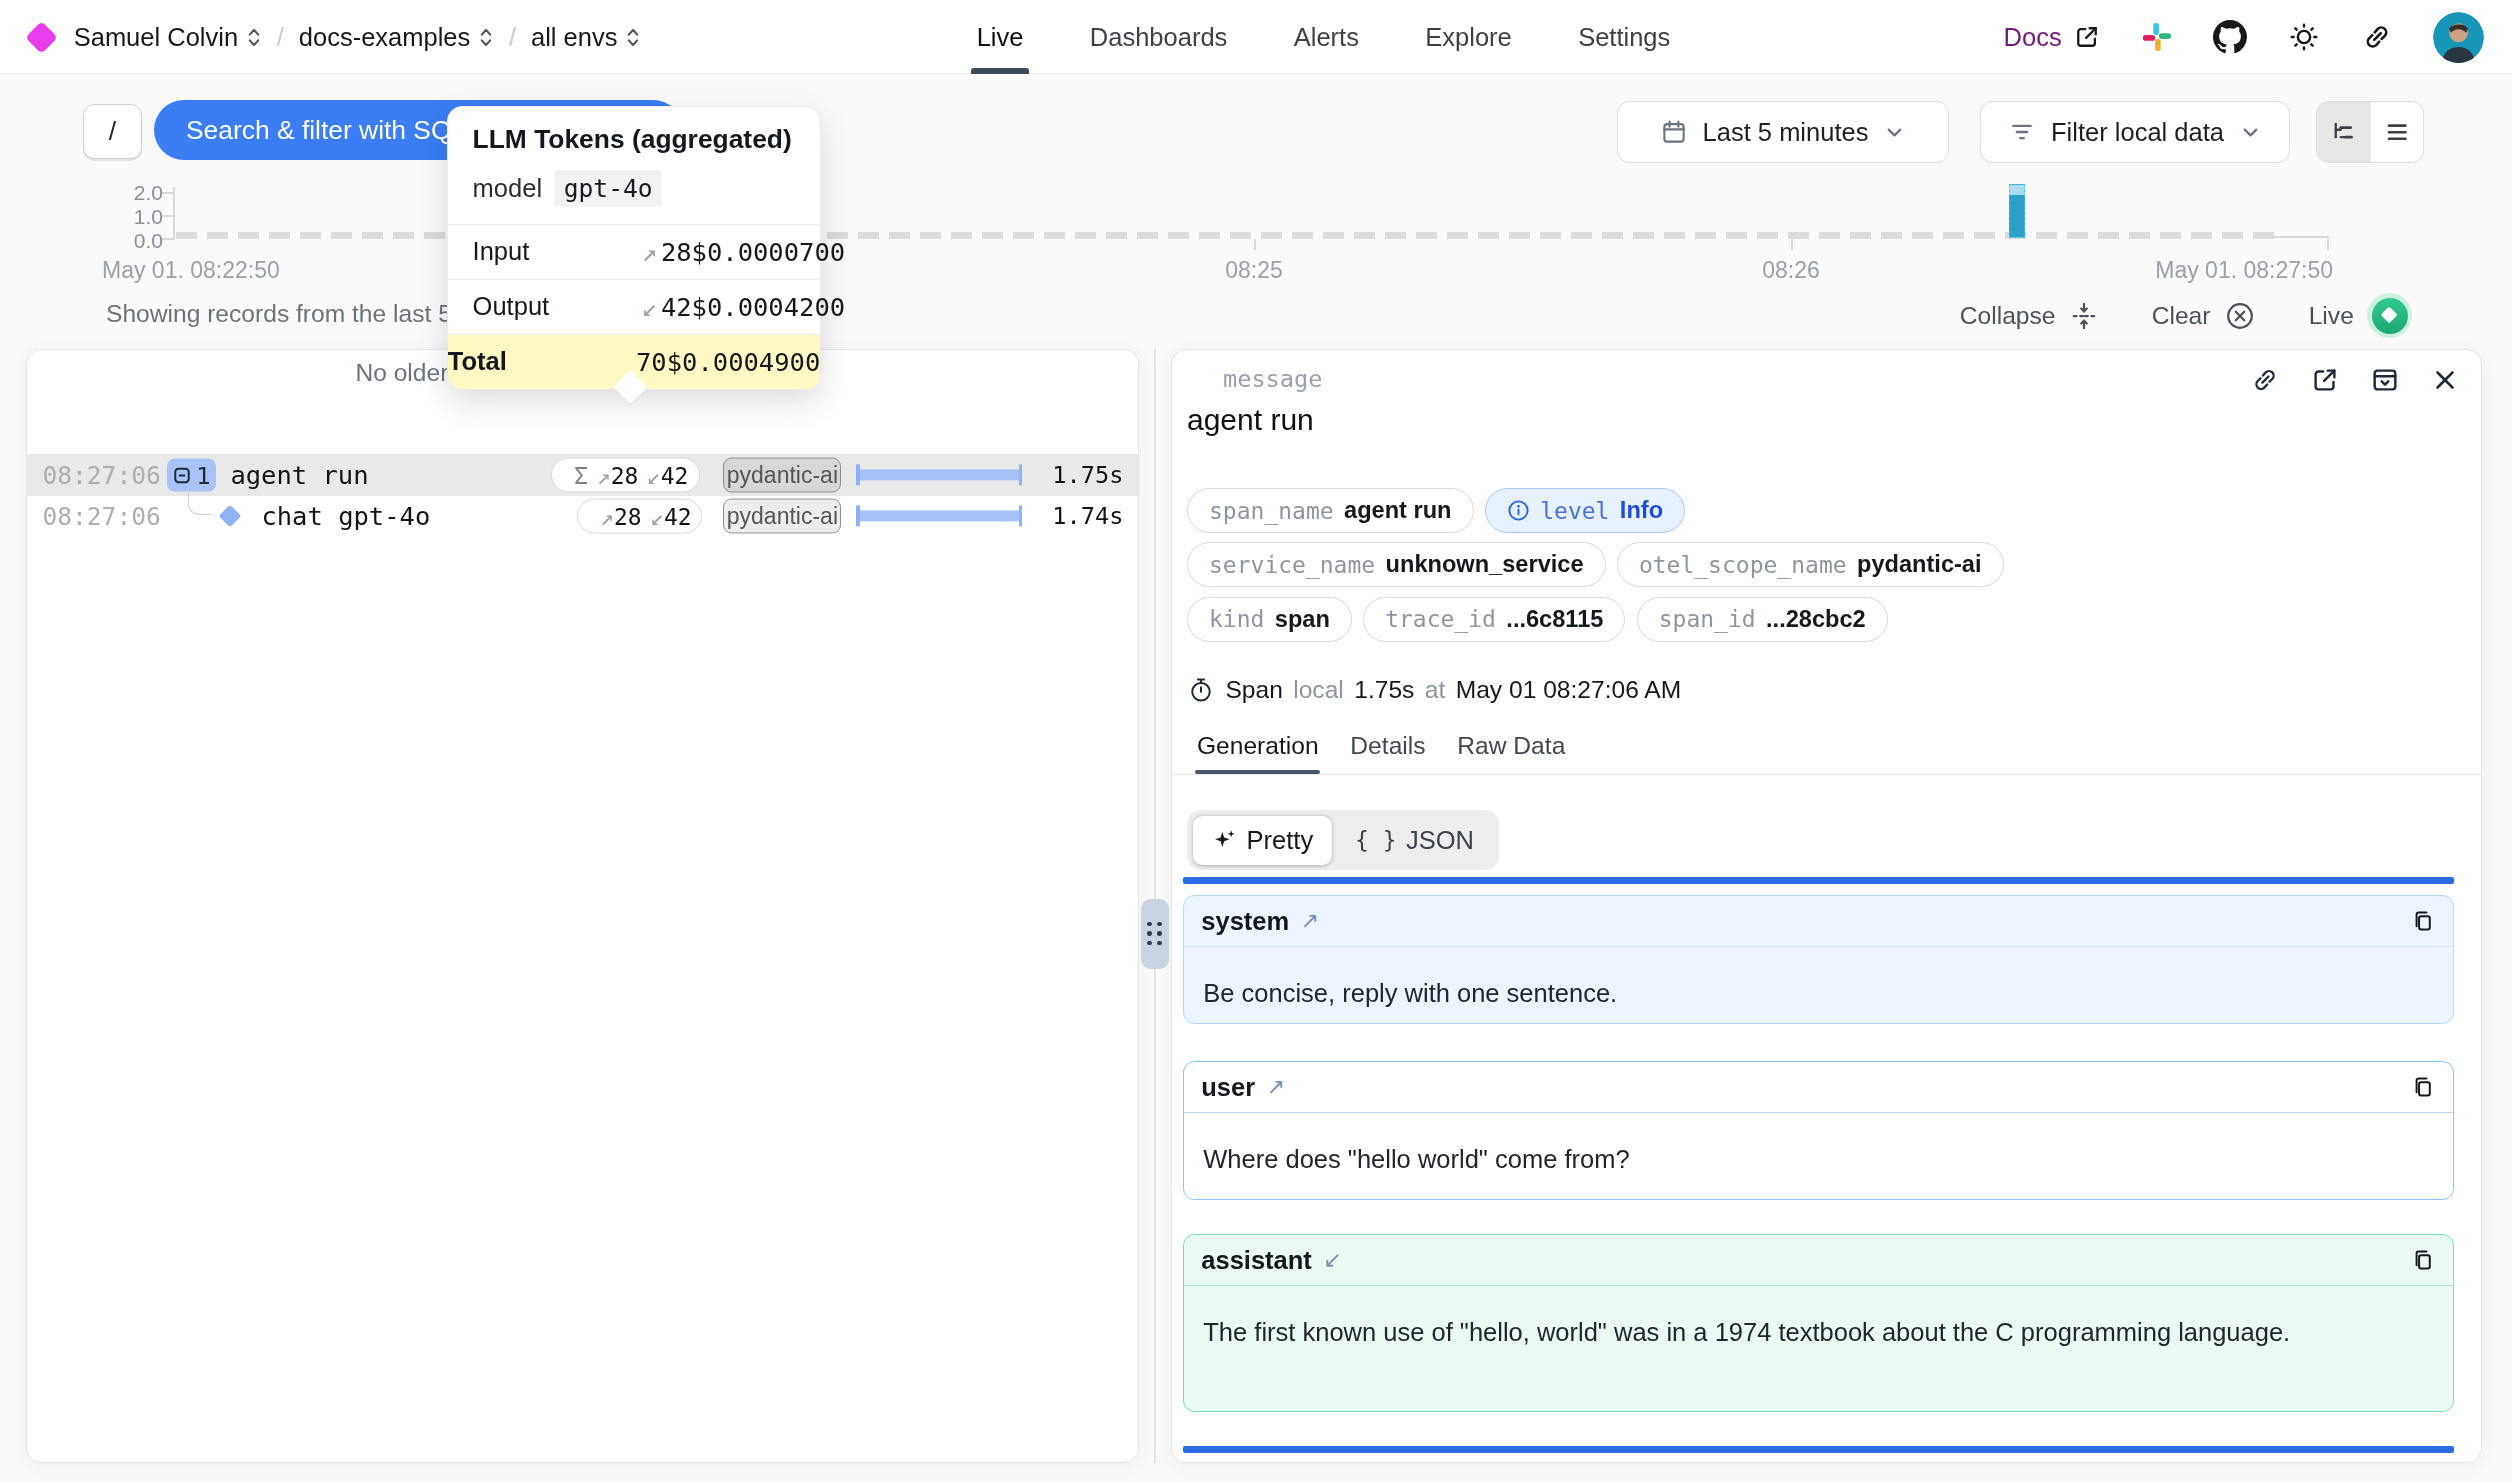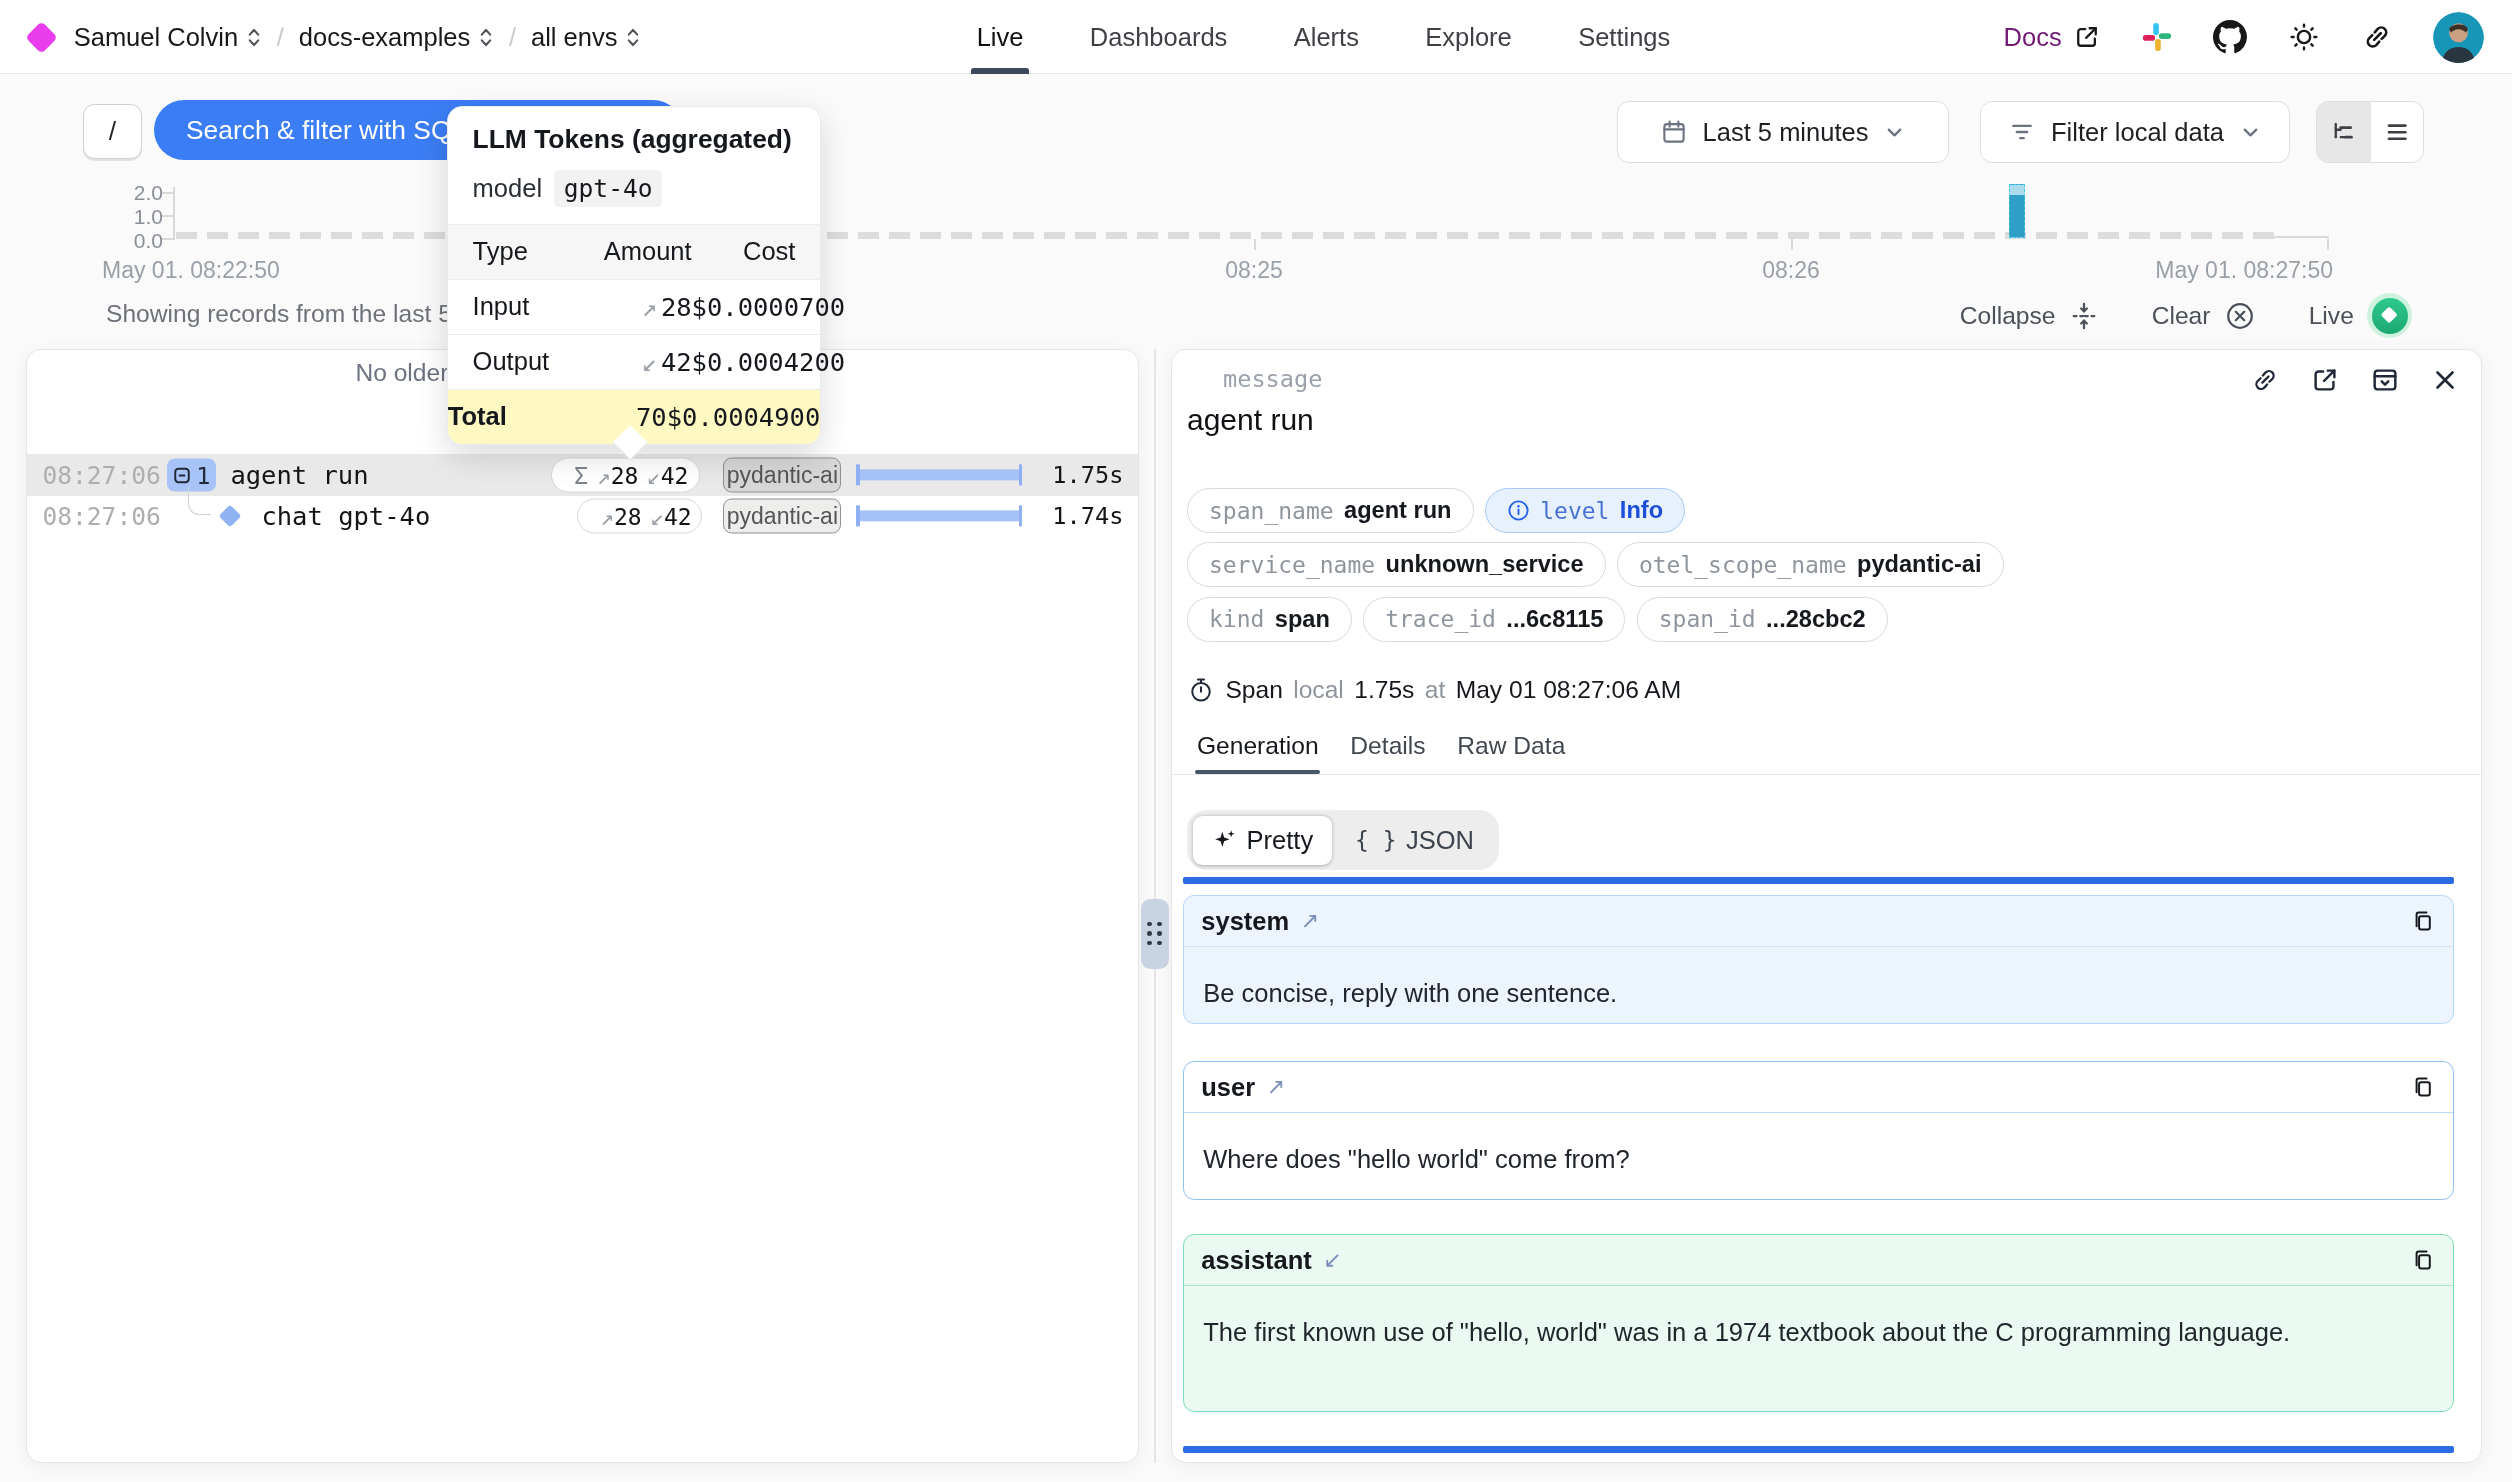--- a/index.html
+++ b/index.html
@@ -92,21 +92,21 @@
   .pill .k { font-family:"DejaVu Sans Mono",monospace; font-size:23px; color:#8f959d; }
   .pill .v { font-size:23.6px; font-weight:600; color:#15181c; }
   .pill.level { background:#e7f1fd; border-color:#a6cbf7; }
   .pill.level .k { color:#4872d4; } .pill.level .v { color:#1d4ed8; }
   .took-row { position:absolute; left:15px; top:326px; display:flex; align-items:center; gap:10.4px; font-size:24.6px; }
   .took-row .d { color:#15181c; font-weight:500; } .took-row .g { color:#8f959d; }
   .dp-tabs { position:absolute; left:0; top:382px; width:100%; height:43px; border-bottom:0.9px solid #e8e8e8; display:flex; gap:28px; padding-left:23px; }
   .dp-tab { display:flex; align-items:flex-start; font-size:24.6px; color:#41474f; position:relative; padding:0 1.9px; cursor:pointer; }
   .dp-tab.active { color:#15181c; font-weight:500; }
   .dp-tab.active::after { content:""; position:absolute; left:0; right:0; bottom:0; height:3.8px; background:#47566b; border-radius:1.9px; }
-  .view-toggle { position:absolute; left:15px; top:460px; height:60px; background:#ededed; border-radius:20px; display:flex; align-items:center; padding:5.7px; gap:3.8px; }
+  .view-toggle { position:absolute; left:15px; top:460px; height:60px; background:#ededed; border-radius:14px; display:flex; align-items:center; padding:5.7px; gap:3.8px; }
   .vt-opt { height:49px; display:flex; align-items:center; gap:9.4px; padding:0 19px; font-size:25.5px; color:#3c434c; border-radius:9.4px; cursor:pointer; }
   .vt-opt.active { background:#fff; box-shadow:0 0.9px 3.8px rgba(0,0,0,.28); color:#15181c; font-weight:500; }
   .vt-brace { font-family:"DejaVu Sans Mono",monospace; font-size:23px; color:#3c434c; }
   .blue-hr { position:absolute; left:11.3px; width:1271px; height:6.6px; background:#2b6be3; border-radius:1.9px; }
   .msg-block { position:absolute; left:11.3px; width:1271px; border-radius:11.3px; border:1.9px solid; overflow:hidden; }
   .msg-head { height:51px; display:flex; align-items:center; padding:0 17px; border-bottom:1.9px solid; }
   .msg-role { font-size:25.5px; font-weight:600; color:#15181c; margin-right:11.3px; }
   .msg-dir { font-size:22px; color:#7c8fb8; }
   .msg-copy { margin-left:auto; cursor:pointer; }
   .msg-body { padding:24.6px 19px; font-size:25.5px; color:#21262d; line-height:42px; }
@@ -512,25 +512,20 @@
     <div class="blue-hr" style="top:1096px;"></div>
   </div>
 
   <div class="tooltip">
     <div class="tt-title">LLM Tokens (aggregated)</div>
     <div class="tt-model">
       <span>model</span>
       <span class="val">gpt-4o</span>
     </div>
     <div class="tt-table">
-      <div class="tt-row hdr">
-        <span class="c1">Type</span>
-        <span class="c2">Amount</span>
-        <span class="c3">Cost</span>
-      </div>
       <div class="tt-row">
         <span class="c1">Input</span>
         <span class="c2"><span class="arr">↗</span><span>28</span></span>
         <span class="c3">$0.0000700</span>
       </div>
       <div class="tt-row">
         <span class="c1">Output</span>
         <span class="c2"><span class="arr">↙</span><span>42</span></span>
         <span class="c3">$0.0004200</span>
       </div>

